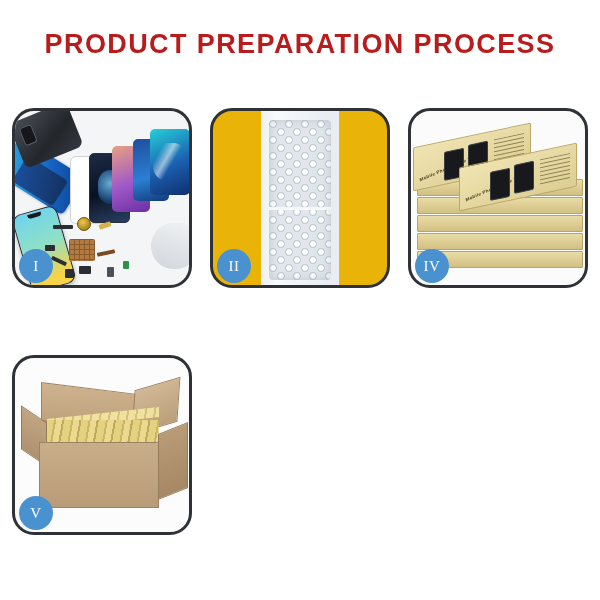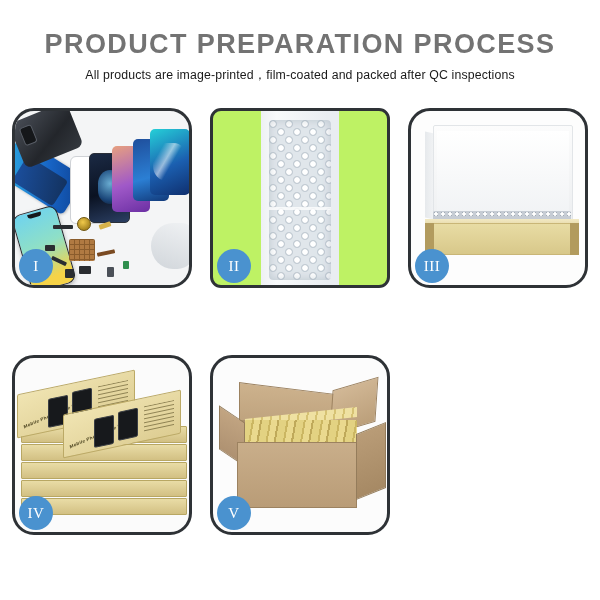--- a/index.html
+++ b/index.html
@@ -7,21 +7,21 @@
     width: 600px; height: 600px;
     background: #ffffff;
     font-family: "Liberation Sans", sans-serif;
     overflow: hidden;
   }
   .page { position: relative; width: 600px; height: 600px; background: #fff; }
 
   
   .header { padding-top: 30px; text-align: center; }
   .title {
-    font-size: 27px; font-weight: bold; color: #737373;
+    font-size: 27px; font-weight: bold; color: #b91c1c;
     letter-spacing: 1.4px; line-height: 1.05;
     font-family: "Liberation Sans", sans-serif;
   }
   .subtitle {
     margin-top: 9px; font-size: 12.3px; color: #1a1a1a;
     letter-spacing: 0.15px;
     font-family: "Liberation Sans", sans-serif;
   }
 
   
@@ -109,21 +109,21 @@
   .b6 { left:64px; top:155px; width:12px; height:8px; }
   .b7 { left:30px; top:134px; width:10px; height:6px; }
   .b8 { left:92px; top:156px; width:7px; height:10px; background:#4b5058;}
   .b9 { left:24px; top:156px; width:8px; height:11px; background:#e6e8ea; border:1px solid #9aa0a6;}
   .b10{ left:108px; top:150px; width:6px; height:8px; background:#2f8f4e;}
   .hand { position:absolute; right:-6px; top:112px; width:44px; height:46px;
           background: linear-gradient(200deg,#f0f2f4,#cfd4d9);
           border-radius: 50% 30% 40% 50%; opacity:.95; }
 
   
-  .p2 { background: #bef264; border-radius: 11px; }
+  .p2 { background: #eab308; }
   .bw-sheet {
     position:absolute; left:50%; transform:translateX(-50%); top:0;
     width: 78px; height: 180px;
     background: linear-gradient(90deg,#eef1f4,#f8fafb 20%,#e9edf1 85%);
   }
   .bw {
     position:absolute; left:50%; transform:translateX(-50%); top:9px;
     width: 62px; height: 160px; border-radius: 4px;
     background-color: #dfe5ea;
     background-image:
@@ -224,21 +224,20 @@
   .s-t1 { left:42px; top:62px; width:14px; height:16px; }
   .s-t2 { left:44px; top:126px; width:16px; height:14px; }
 </style>
 </head>
 <body>
 
 <div class="page">
 
   <div class="header">
     <div class="title">PRODUCT PREPARATION PROCESS</div>
-    <div class="subtitle">All products are image-printed，film-coated and packed after QC inspections</div>
   </div>
 
   <div class="grid">
 
     <div class="panel p1">
       <div class="scene">
         <div class="ph ph1"></div>
         <div class="ph1b"></div>
         <div class="ph ph2"></div>
         <div class="ph ph3">
@@ -274,33 +273,20 @@
 
     <div class="panel p2">
       <div class="scene">
         <div class="bw-sheet"></div>
         <div class="bw"></div>
         <div class="bw-seam"></div>
       </div>
       <div class="badge">II</div>
     </div>
 
-    <div class="panel p3">
-      <div class="scene">
-        <div class="m-flapL"></div>
-        <div class="m-lid"></div>
-        <div class="m-lid-in"></div>
-        <div class="m-bubbles"></div>
-        <div class="m-base-lip"></div>
-        <div class="m-base"></div>
-        <div class="m-corner m-cL"></div>
-        <div class="m-corner m-cR"></div>
-      </div>
-      <div class="badge">III</div>
-    </div>
 
     <div class="panel p4">
       <div class="scene">
         <div class="stack">
           <div class="lay" style="top:122px"></div>
           <div class="lay" style="top:104px"></div>
           <div class="lay" style="top:86px"></div>
           <div class="lay" style="top:68px"></div>
           <div class="lay" style="top:50px"></div>
 

